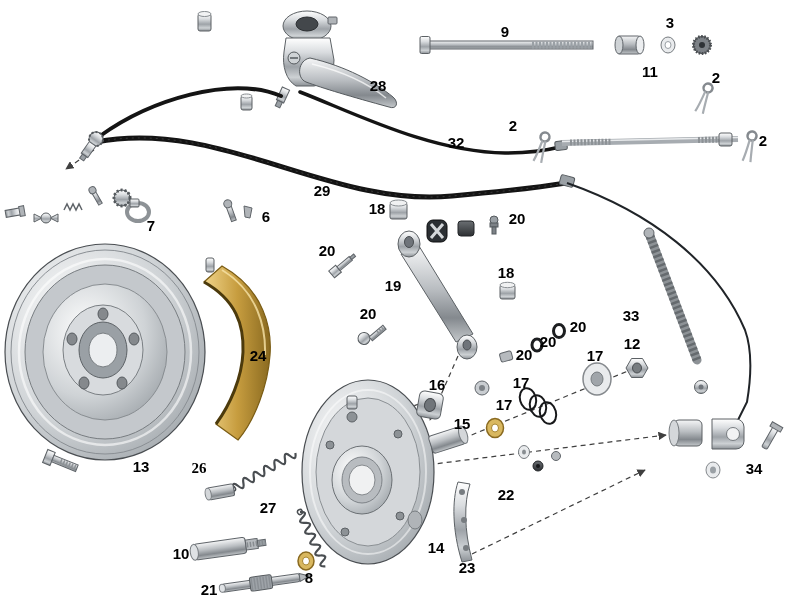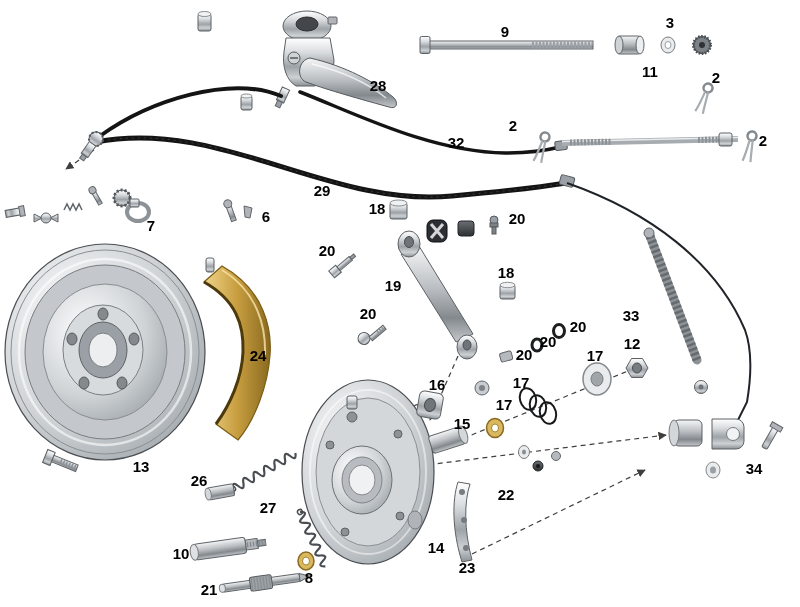--- a/index.html
+++ b/index.html
@@ -357,21 +357,21 @@
       <span class="part-label" style="left: 548px; top: 341px;">20</span>
       <span class="part-label" style="left: 524px; top: 354px;">20</span>
       <span class="part-label" style="left: 595px; top: 355px;">17</span>
       <span class="part-label" style="left: 632px; top: 343px;">12</span>
       <span class="part-label" style="left: 258px; top: 355px;">24</span>
       <span class="part-label" style="left: 437px; top: 384px;">16</span>
       <span class="part-label" style="left: 521px; top: 382px;">17</span>
       <span class="part-label" style="left: 504px; top: 404px;">17</span>
       <span class="part-label" style="left: 462px; top: 423px;">15</span>
       <span class="part-label" style="left: 141px; top: 466px;">13</span>
-      <span class="part-label" style="left: 199px; top: 480px;">26</span>
+      <span class="part-label" style="left: 199px; top: 468px; font-family: Liberation Serif, serif;">26</span>
       <span class="part-label" style="left: 268px; top: 507px;">27</span>
       <span class="part-label" style="left: 506px; top: 494px;">22</span>
       <span class="part-label" style="left: 754px; top: 468px;">34</span>
       <span class="part-label" style="left: 181px; top: 553px;">10</span>
       <span class="part-label" style="left: 436px; top: 547px;">14</span>
       <span class="part-label" style="left: 309px; top: 577px;">8</span>
       <span class="part-label" style="left: 467px; top: 567px;">23</span>
       <span class="part-label" style="left: 209px; top: 589px; text-align: center;">21</span>
     </div>
 </div>

